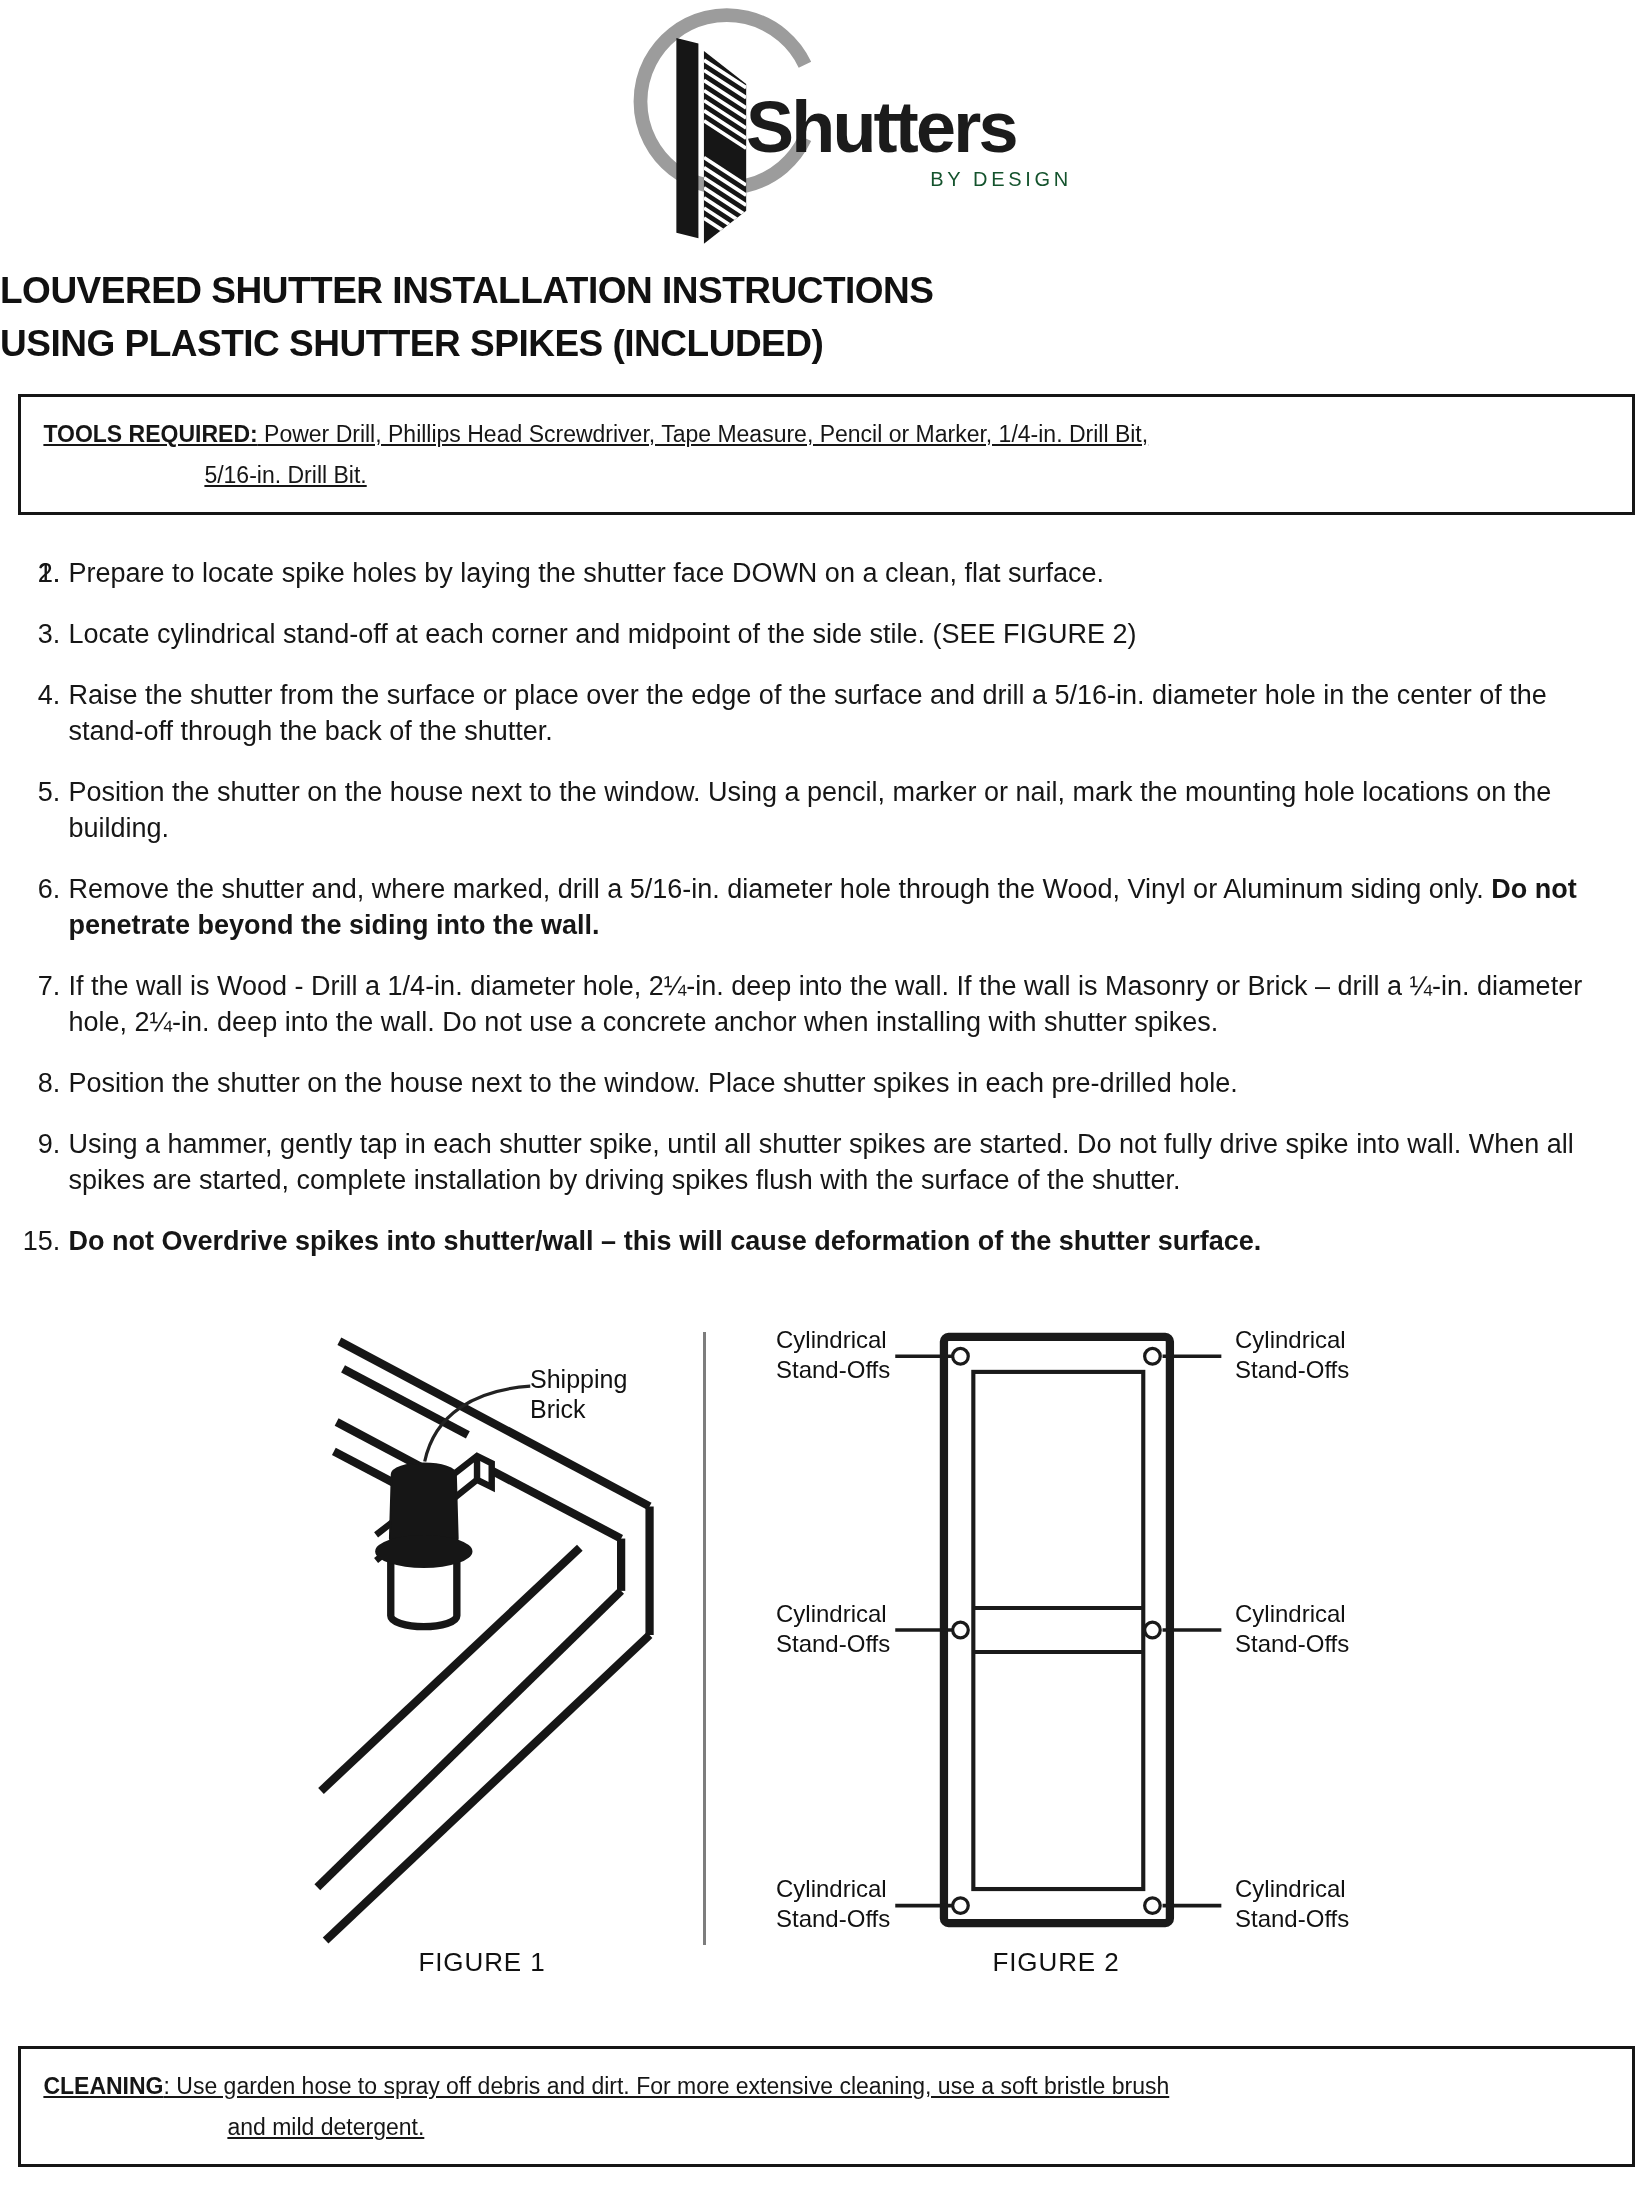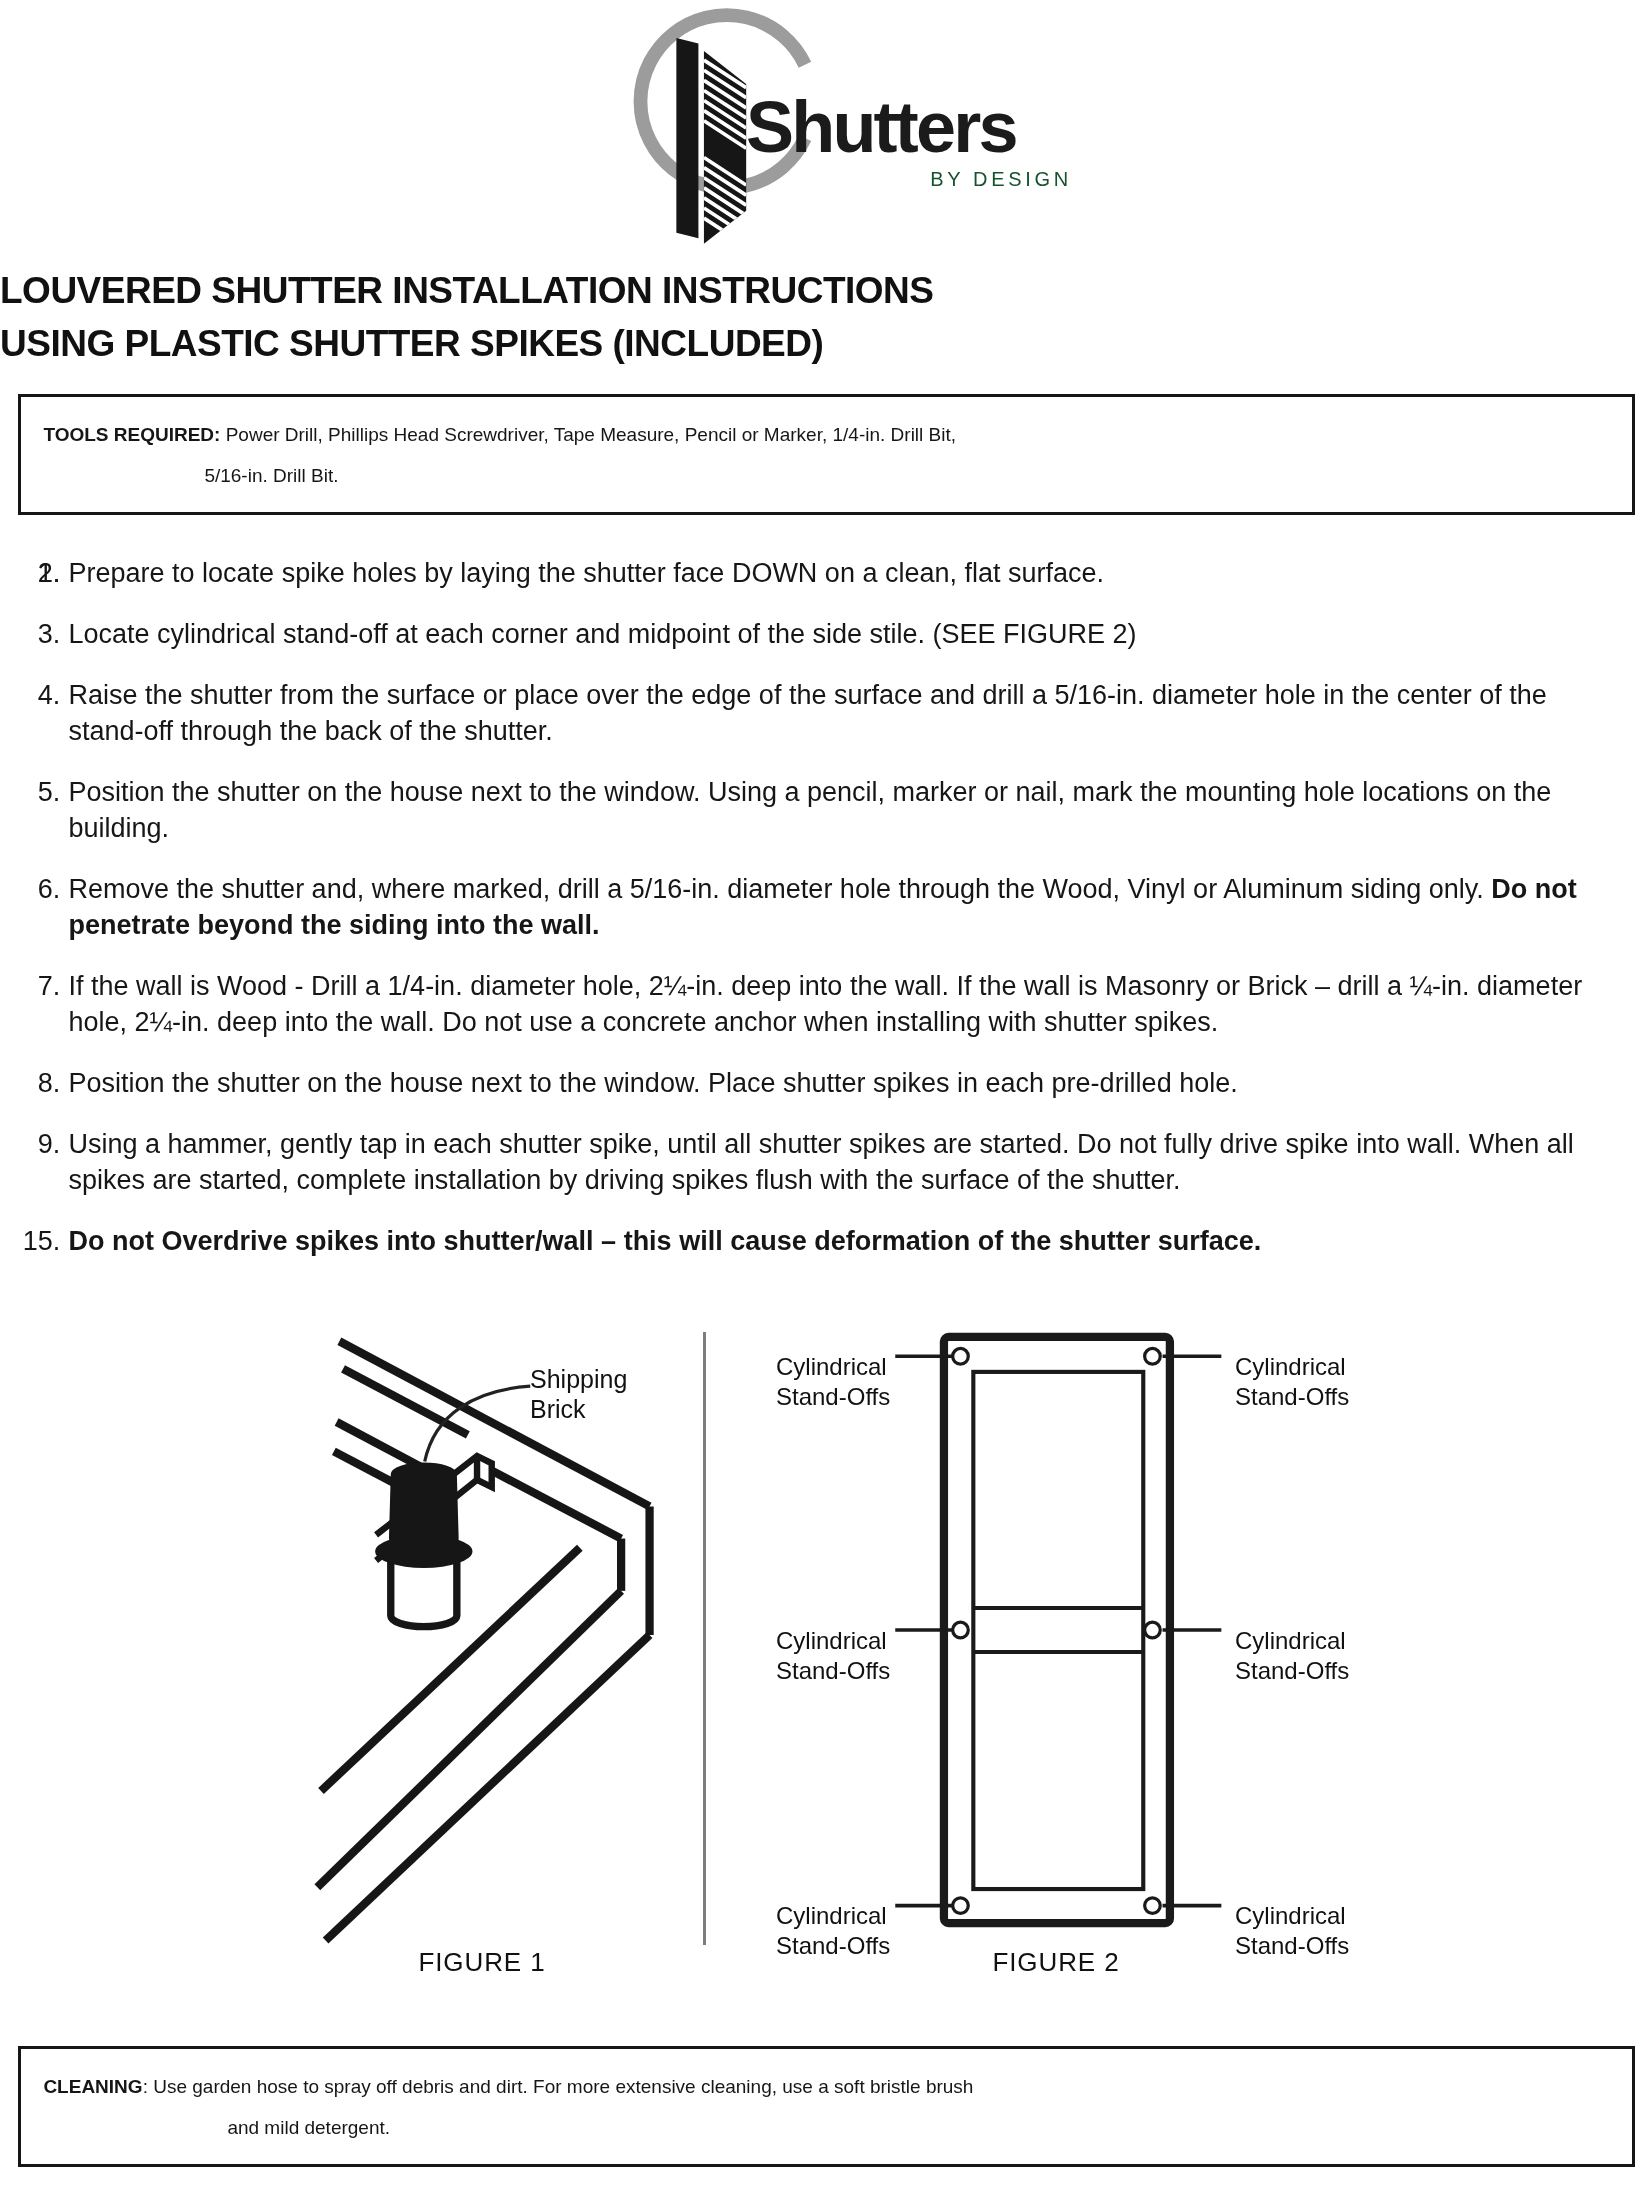--- a/index.html
+++ b/index.html
@@ -10,35 +10,35 @@
   .logo-block { position:relative; height:246px;padding-left:40px; }
   .logo-svg { position:absolute; left:588px; top:4.6px; }
   .brand { position:absolute; left:746px; top:86px; font-size:72px; font-weight:700; letter-spacing:-2.8px; color:#1b1b1b; }
   .tagline { position:absolute; left:826px; top:168px; width:246px; text-align:right; font-size:20px; letter-spacing:3.7px; color:#14532d; }
 
   
   .title { margin-top:18.4px; font-size:37px; font-weight:700; line-height:53px; letter-spacing:-0.5px; color:#111; }
 
   
   .rulebox { margin:24px 18.4px 0 18.4px; border:3.7px solid #161616; background:#fff; padding:16.5px 22px; }
-  .rulebox p { font-size:19px; line-height:41px; }
+  .rulebox p { font-size:23px; line-height:41px;text-decoration:underline; }
   .tools-p { padding-left:161px; text-indent:-161px; }
   .clean-p { padding-left:184px; text-indent:-184px; }
   .b { font-weight:700; }
 
   
   .instructions { margin:40px 26px 0 27.5px; }
   .instructions .item { position:relative; margin-left:41px; margin-bottom:25px; font-size:27px; line-height:36px; max-width:1524px; }
   .instructions .num { position:absolute; right:calc(100% + 8.3px); white-space:nowrap; }
 
   
   .figures { position:relative; height:727px; }
   .divider { position:absolute; left:703px; top:48px; width:2.8px; height:613px; background:#7d7d7d; }
   .fig-svg { position:absolute; }
-  .standoff-label { position:absolute; width:156px; font-size:24px; line-height:30px; color:#111;margin-top:27px; }
+  .standoff-label { position:absolute; width:156px; font-size:24px; line-height:30px; color:#111; }
   .shipping-label { position:absolute; left:530px; top:80px; font-size:25px; line-height:30px; color:#111; }
   .fig-caption { position:absolute; top:663px; width:358px; text-align:center; font-size:26px; letter-spacing:0.9px; color:#111; }
 </style>
 </head>
 <body>
 
 <div class="logo-block">
   <svg class="logo-svg" width="478" height="248" viewBox="0 0 520 270">
     <path d="M236,65 A94,94 0 1 0 236,145" fill="none" stroke="#9c9c9c" stroke-width="15"></path>
     <polygon points="96,36 120,42 120,254 96,248" fill="#161616"></polygon>

